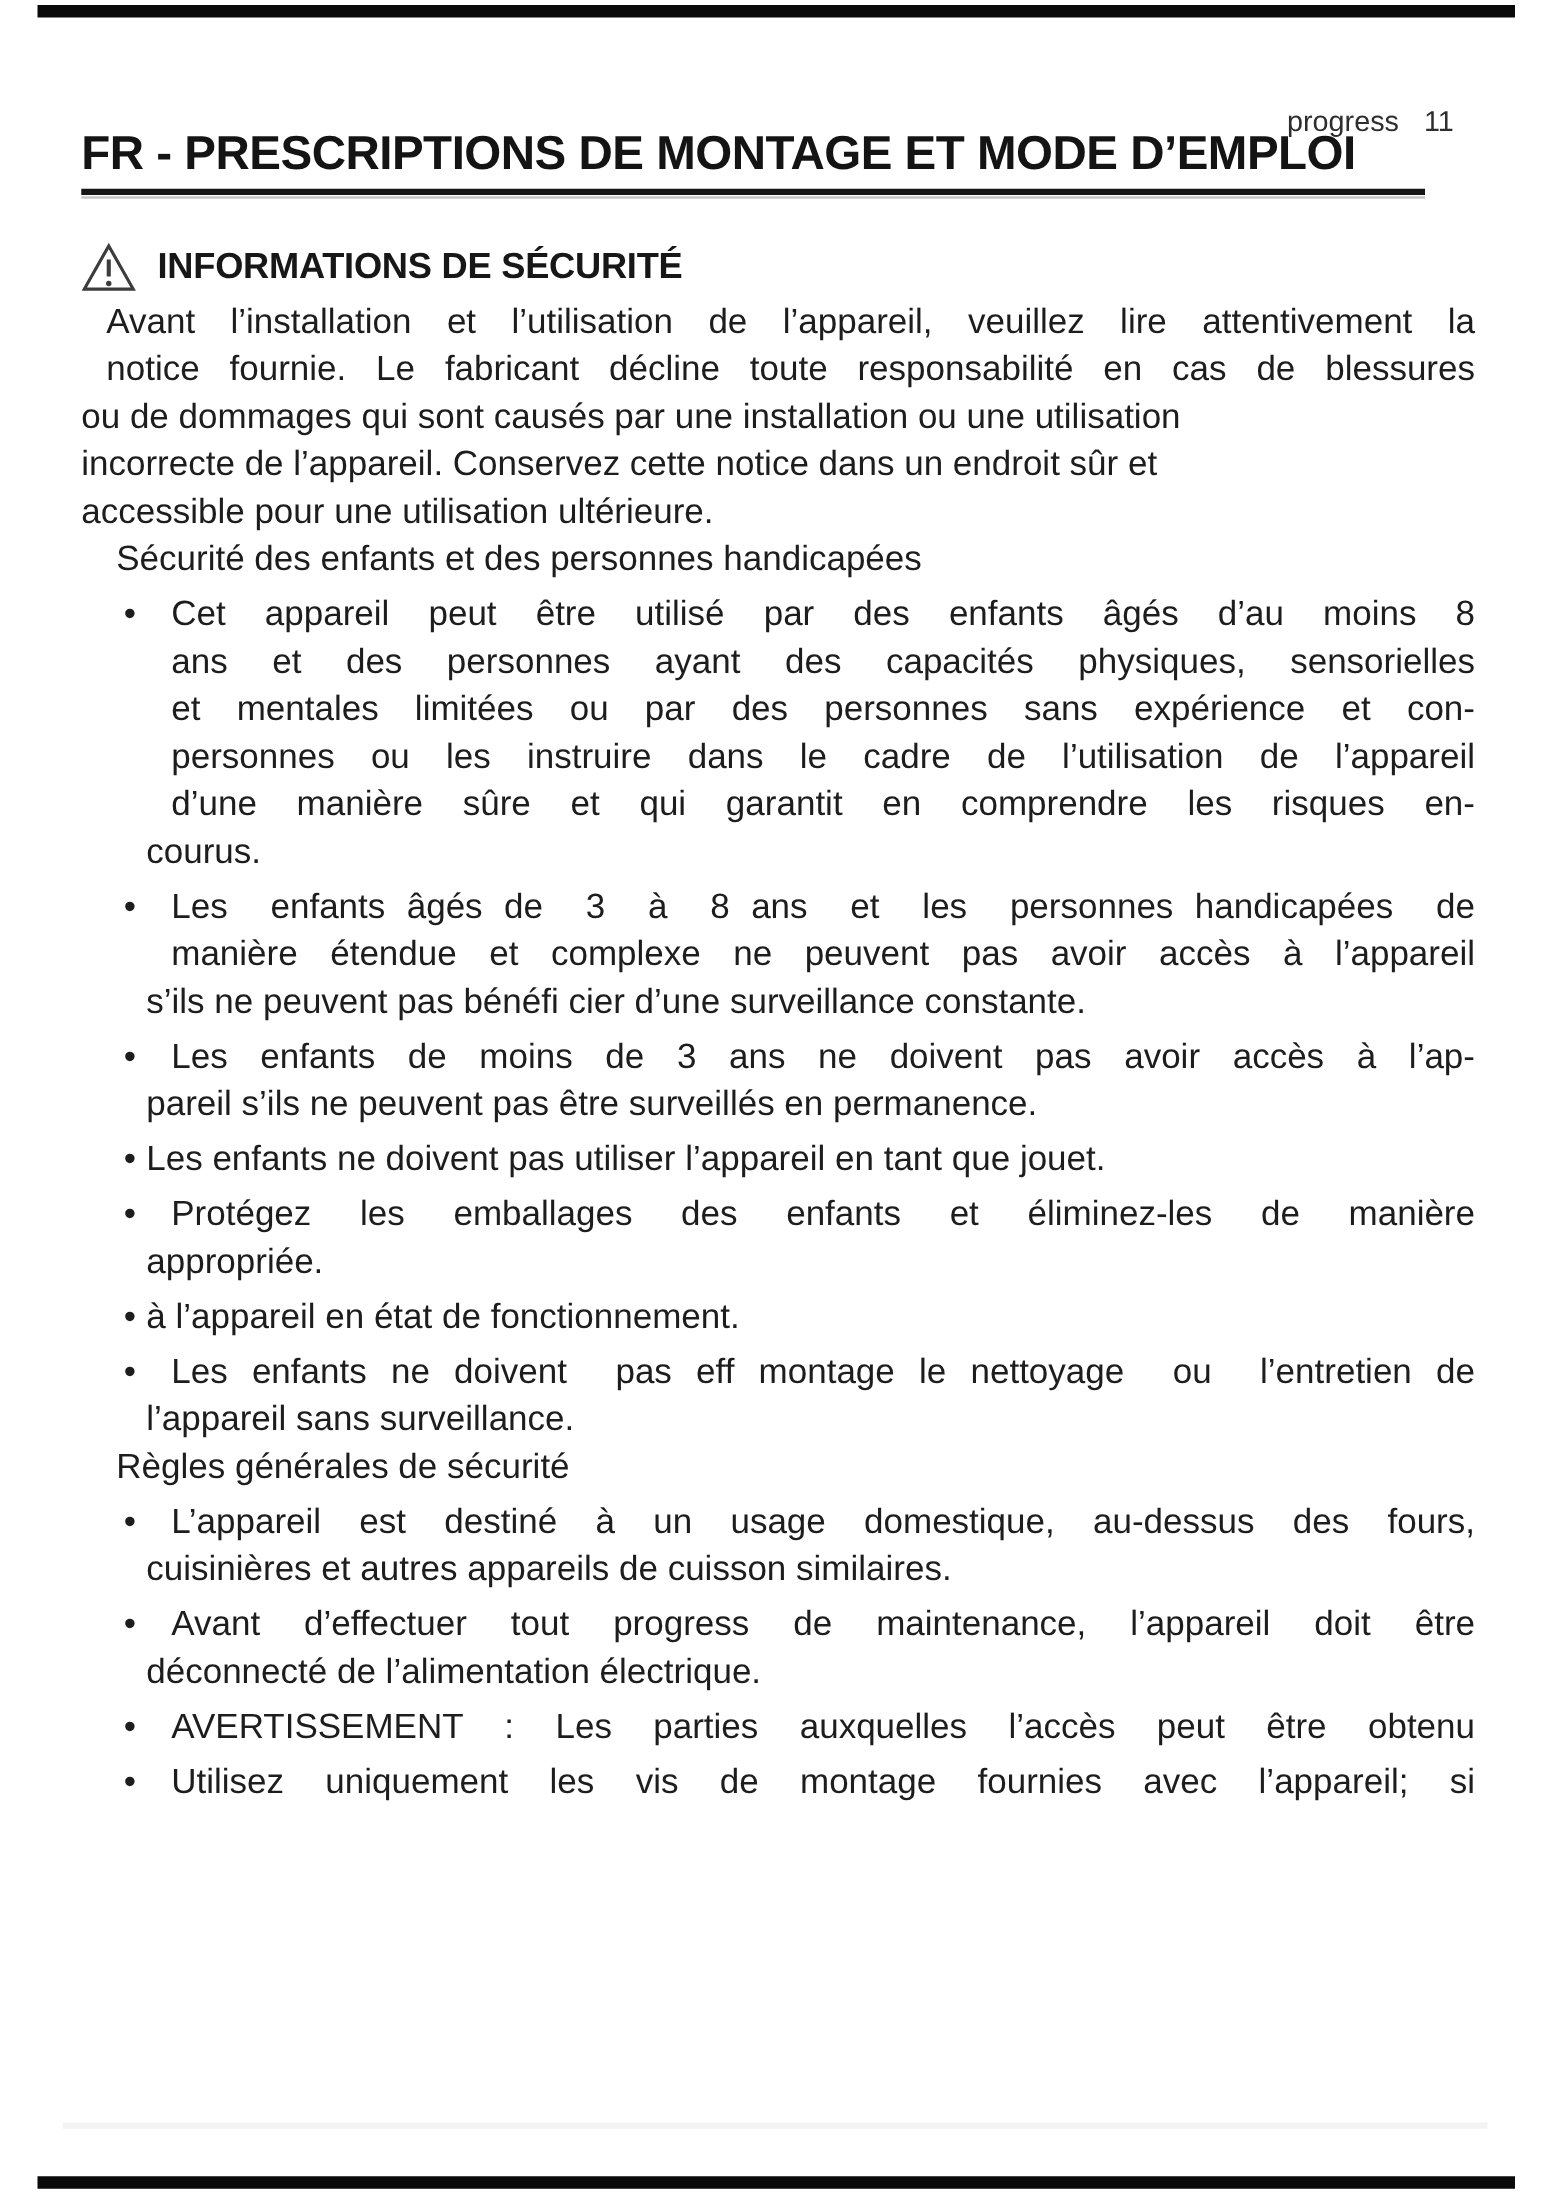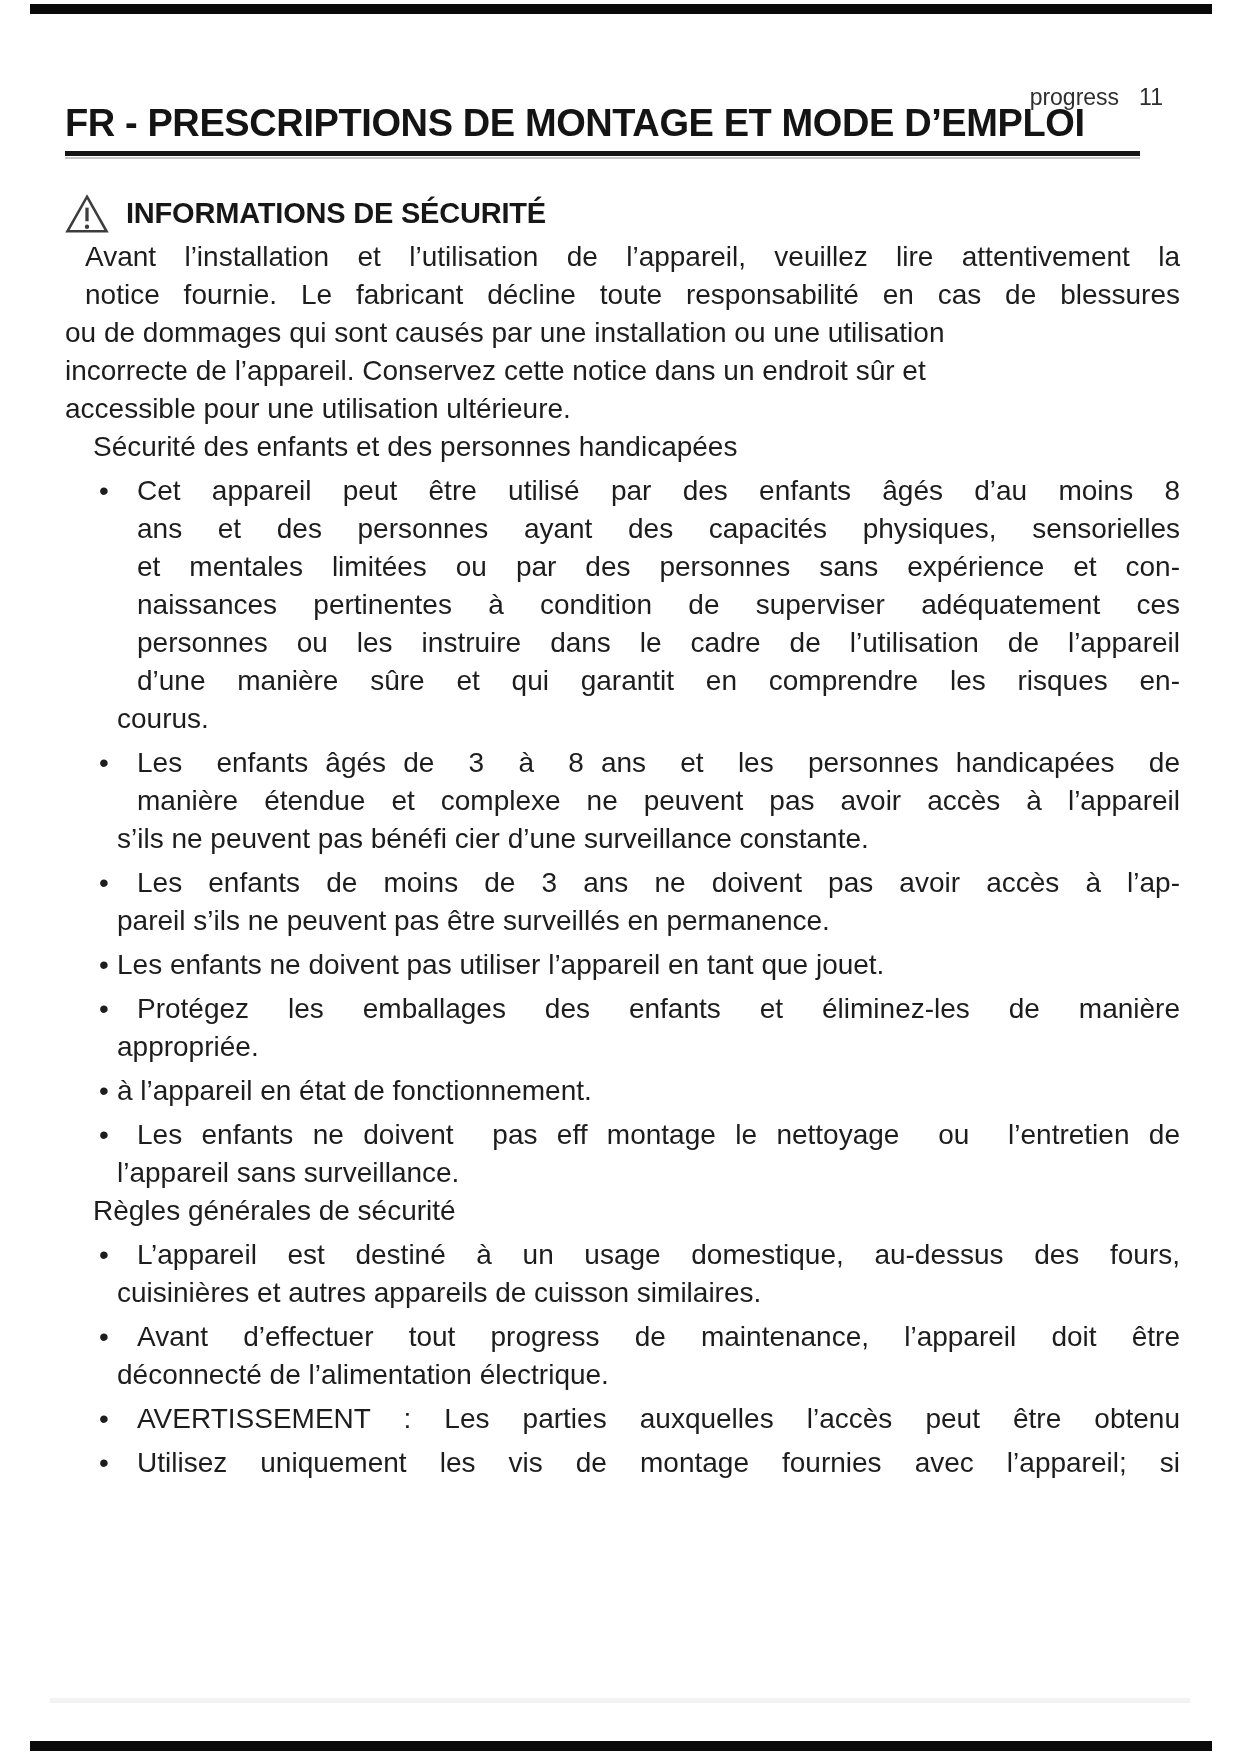--- a/index.html
+++ b/index.html
@@ -119,21 +119,20 @@
           <div class="line">incorrecte de l’appareil. Conservez cette notice dans un endroit sûr et</div>
           <div class="line">accessible pour une utilisation ultérieure.</div>
         </div>
         <div class="subheading">Sécurité des enfants et des personnes handicapées</div>
         <div class="bullet-item">
           <div class="bullet-marker">•</div>
           <div class="bullet-body">
             <div class="line j">Cet appareil peut être utilisé par des enfants âgés d’au moins 8</div>
             <div class="line j">ans et des personnes ayant des capacités physiques, sensorielles</div>
             <div class="line j">et mentales limitées ou par des personnes sans expérience et con-</div>
-            <div class="line j">naissances pertinentes à condition de superviser adéquatement ces</div>
             <div class="line j">personnes ou les instruire dans le cadre de l’utilisation de l’appareil</div>
             <div class="line j">d’une manière sûre et qui garantit en comprendre les risques en-</div>
             <div class="line">courus.</div>
           </div>
         </div>
         <div class="bullet-item">
           <div class="bullet-marker">•</div>
           <div class="bullet-body">
             <div class="line j">Les  enfants âgés de  3  à  8 ans  et  les  personnes handicapées  de</div>
             <div class="line j">manière étendue et complexe ne peuvent pas avoir accès à l’appareil</div>

